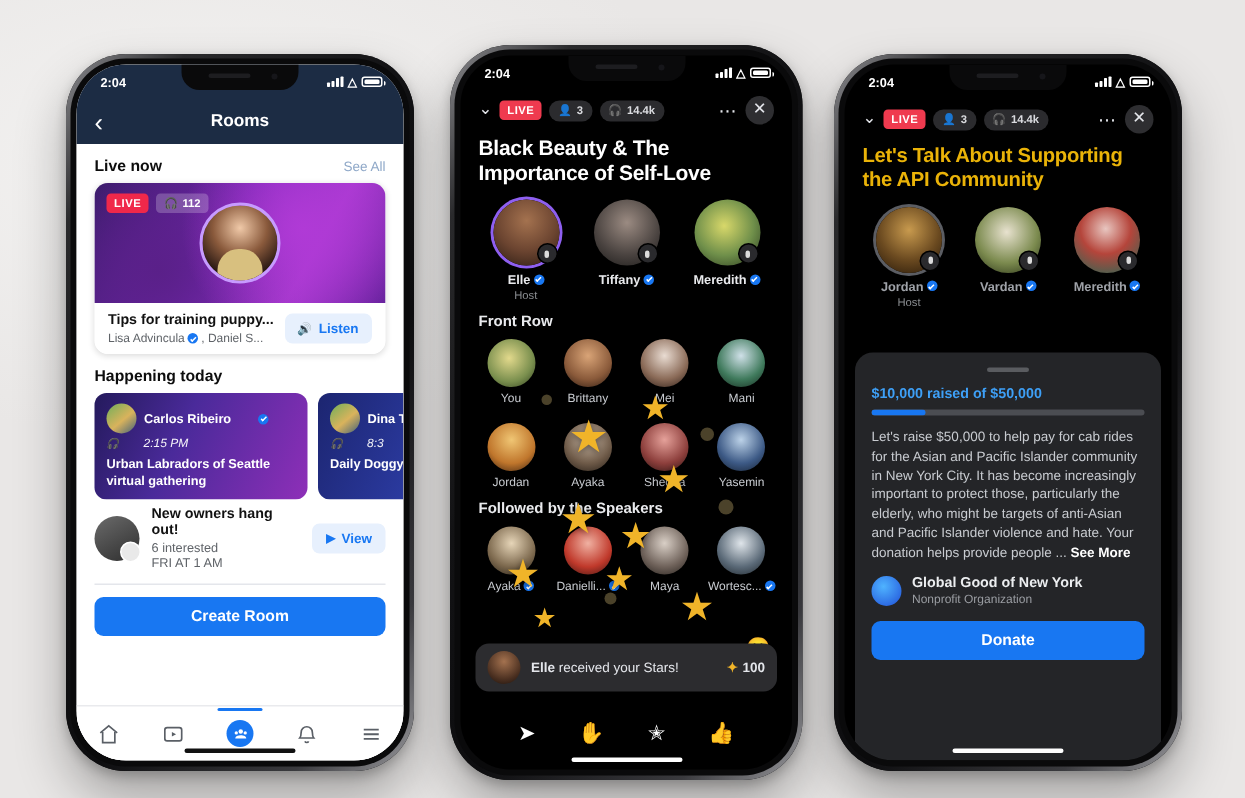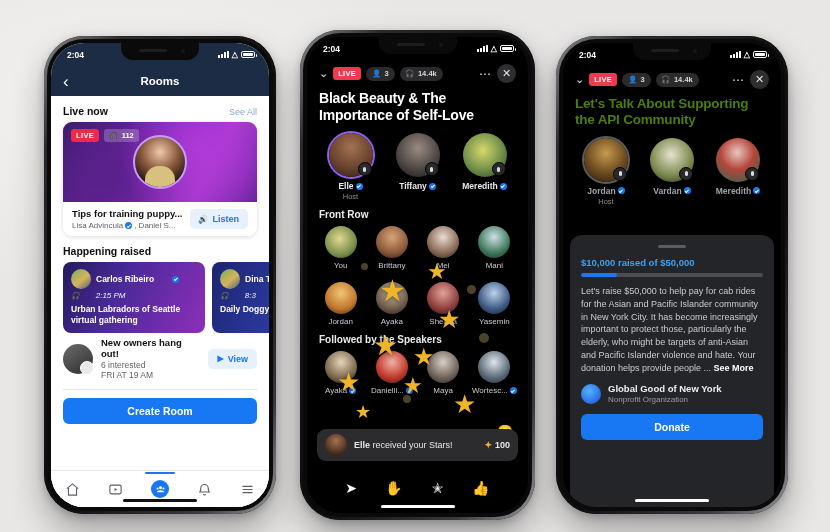--- a/index.html
+++ b/index.html
@@ -195,21 +195,21 @@
   .toast .msg{flex:1;color:#e4e6eb;font-size:9px;}
   .toast .msg b{font-weight:bold;}
   .toast .cnt{color:#e4e6eb;font-size:9px;font-weight:bold;display:flex;align-items:center;gap:3px;}
   .act-row{position:absolute;left:0;right:0;bottom:18px;display:flex;justify-content:space-around;padding:0 24px;z-index:7;}
   .act{color:#fff;font-size:14px;line-height:1;}
   .float-emoji{position:absolute;right:14px;bottom:74px;font-size:13px;z-index:7;}
 
   
   #phone3{left:556px;top:36px;width:232px;height:478px;}
   #phone3 .screen{background:#000;}
-  .p3-title{color:#4d7c0f;font-size:13.5px;font-weight:bold;line-height:1.22;padding:7px 12px 0;letter-spacing:-.2px;}
+  .p3-title{color:#eab308;font-size:13.5px;font-weight:bold;line-height:1.22;padding:7px 12px 0;letter-spacing:-.2px;}
   .p3-spk .nm{color:#9fa2a8;}
   .fund-sheet{
     position:absolute;left:7px;right:7px;bottom:0;top:192px;
     background:#242528;border-radius:12px 12px 0 0;padding:10px 11px 0;box-sizing:border-box;
   }
   .grabber{width:28px;height:3px;border-radius:3px;background:#5a5c60;margin:0 auto 9px;}
   .fund-head{display:flex;gap:8px;align-items:flex-start;}
   .fund-icon{
     width:28px;height:28px;border-radius:50%;flex:none;
     background:radial-gradient(circle at 40% 35%,#4fb3ff 0%,#1f6bff 55%,#1440c8 100%);
@@ -295,21 +295,21 @@
             </div>
           </div>
           <div class="btn-listen">
             <span style="font-size:8px;">🔊</span>
             <span>Listen</span>
           </div>
         </div>
       </div>
 
       <div class="p1-sec">
-        <h3>Happening raised</h3>
+        <h3>Happening today</h3>
       </div>
 
       <div class="today-row">
         <div class="today-card c1">
           <div class="tc-head">
             <div class="tc-av"></div>
             <div class="tc-name">
               <span>Carlos Ribeiro</span>
               <span class="verif"></span>
               <span>...</span>
@@ -335,21 +335,21 @@
           <div class="tc-desc">Daily Doggy T</div>
         </div>
       </div>
 
 
       <div class="up-item">
         <div class="up-av"></div>
         <div class="up-txt">
           <div class="up-t1">New owners hang out!</div>
           <div class="up-t2">6 interested</div>
-          <div class="up-t3">FRI AT 19 AM</div>
+          <div class="up-t3">FRI AT 1 AM</div>
         </div>
         <div class="btn-view">
           <span style="font-size:8px;">▶</span>
           <span>View</span>
         </div>
       </div>
 
       <div class="p1-divider"></div>
       <div class="btn-create">Create Room</div>
 

